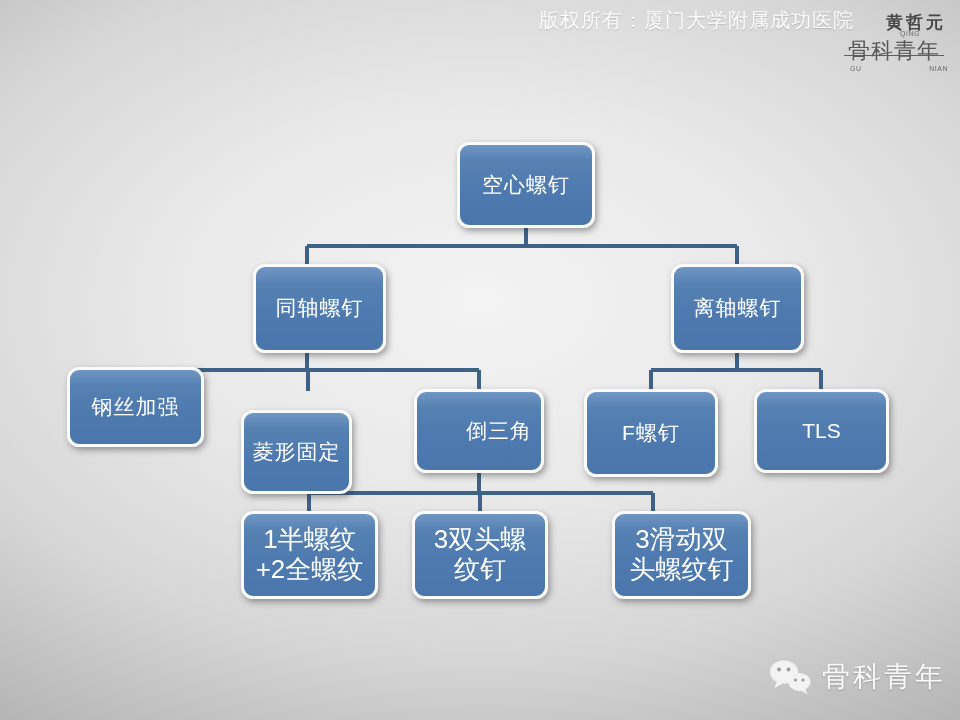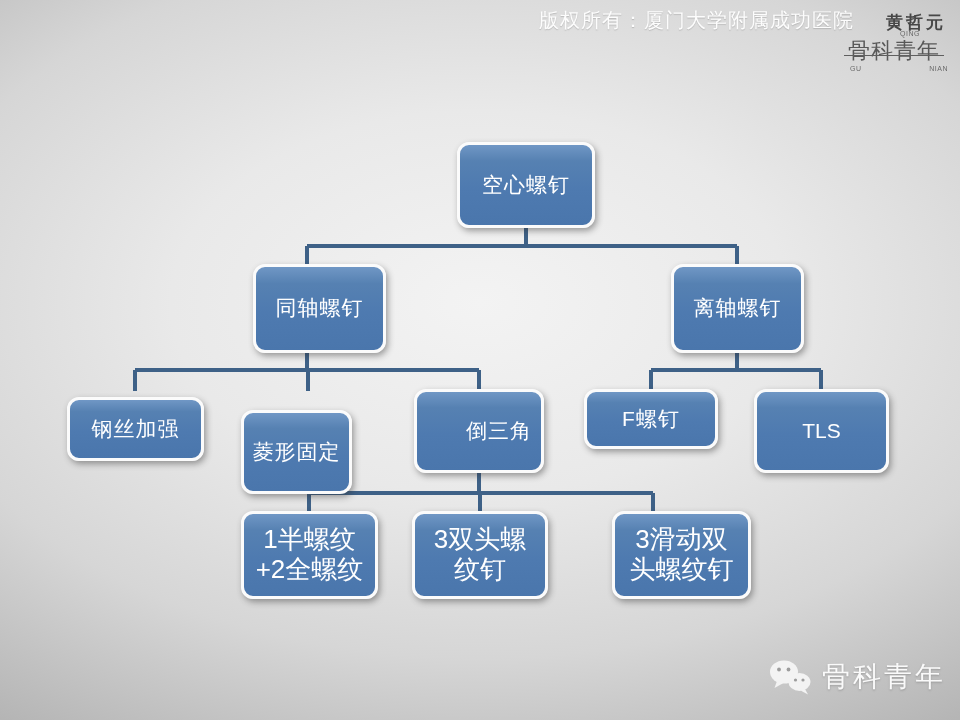--- a/index.html
+++ b/index.html
@@ -49,24 +49,24 @@
     border:3px solid #fbfbfb; border-radius:12px;
     box-shadow:2px 3px 6px rgba(50,50,50,0.45);
     font-size:21px; letter-spacing:1px;
     white-space:pre-line; line-height:1.15;
   }
   .node.small { font-size:26px; letter-spacing:0px; }
 
   #node-root     { left:457px; top:142px; width:138px; height:86px; }
   #node-coaxial  { left:241px; top:264px; width:133px; height:89px;margin-left:12px; }
   #node-offaxis  { left:671px; top:264px; width:133px; height:89px; }
-  #node-wire     { left:67px;  top:397px; width:137px; height:64px; }
+  #node-wire     { left:67px;  top:367px; width:137px; height:80px; }
   #node-diamond  { left:241px; top:410px; width:111px; height:84px; }
   #node-triangle { left:414px; top:389px; width:130px; height:84px;padding-left:40px; }
-  #node-fscrew   { left:584px; top:389px; width:134px; height:60px; }
+  #node-fscrew   { left:584px; top:389px; width:134px; height:88px; }
   #node-tls      { left:754px; top:389px; width:135px; height:84px; letter-spacing:0; }
   #node-half     { left:241px; top:511px; width:137px; height:88px; }
   #node-double   { left:412px; top:511px; width:136px; height:88px; }
   #node-sliding  { left:584px; top:511px; width:139px; height:88px;margin-left:28px; }
 
   .connectors { position:absolute; left:0; top:0; width:960px; height:720px; pointer-events:none; }
 
   
   .wechat-footer {
     position:absolute; right:14px; bottom:24px;

